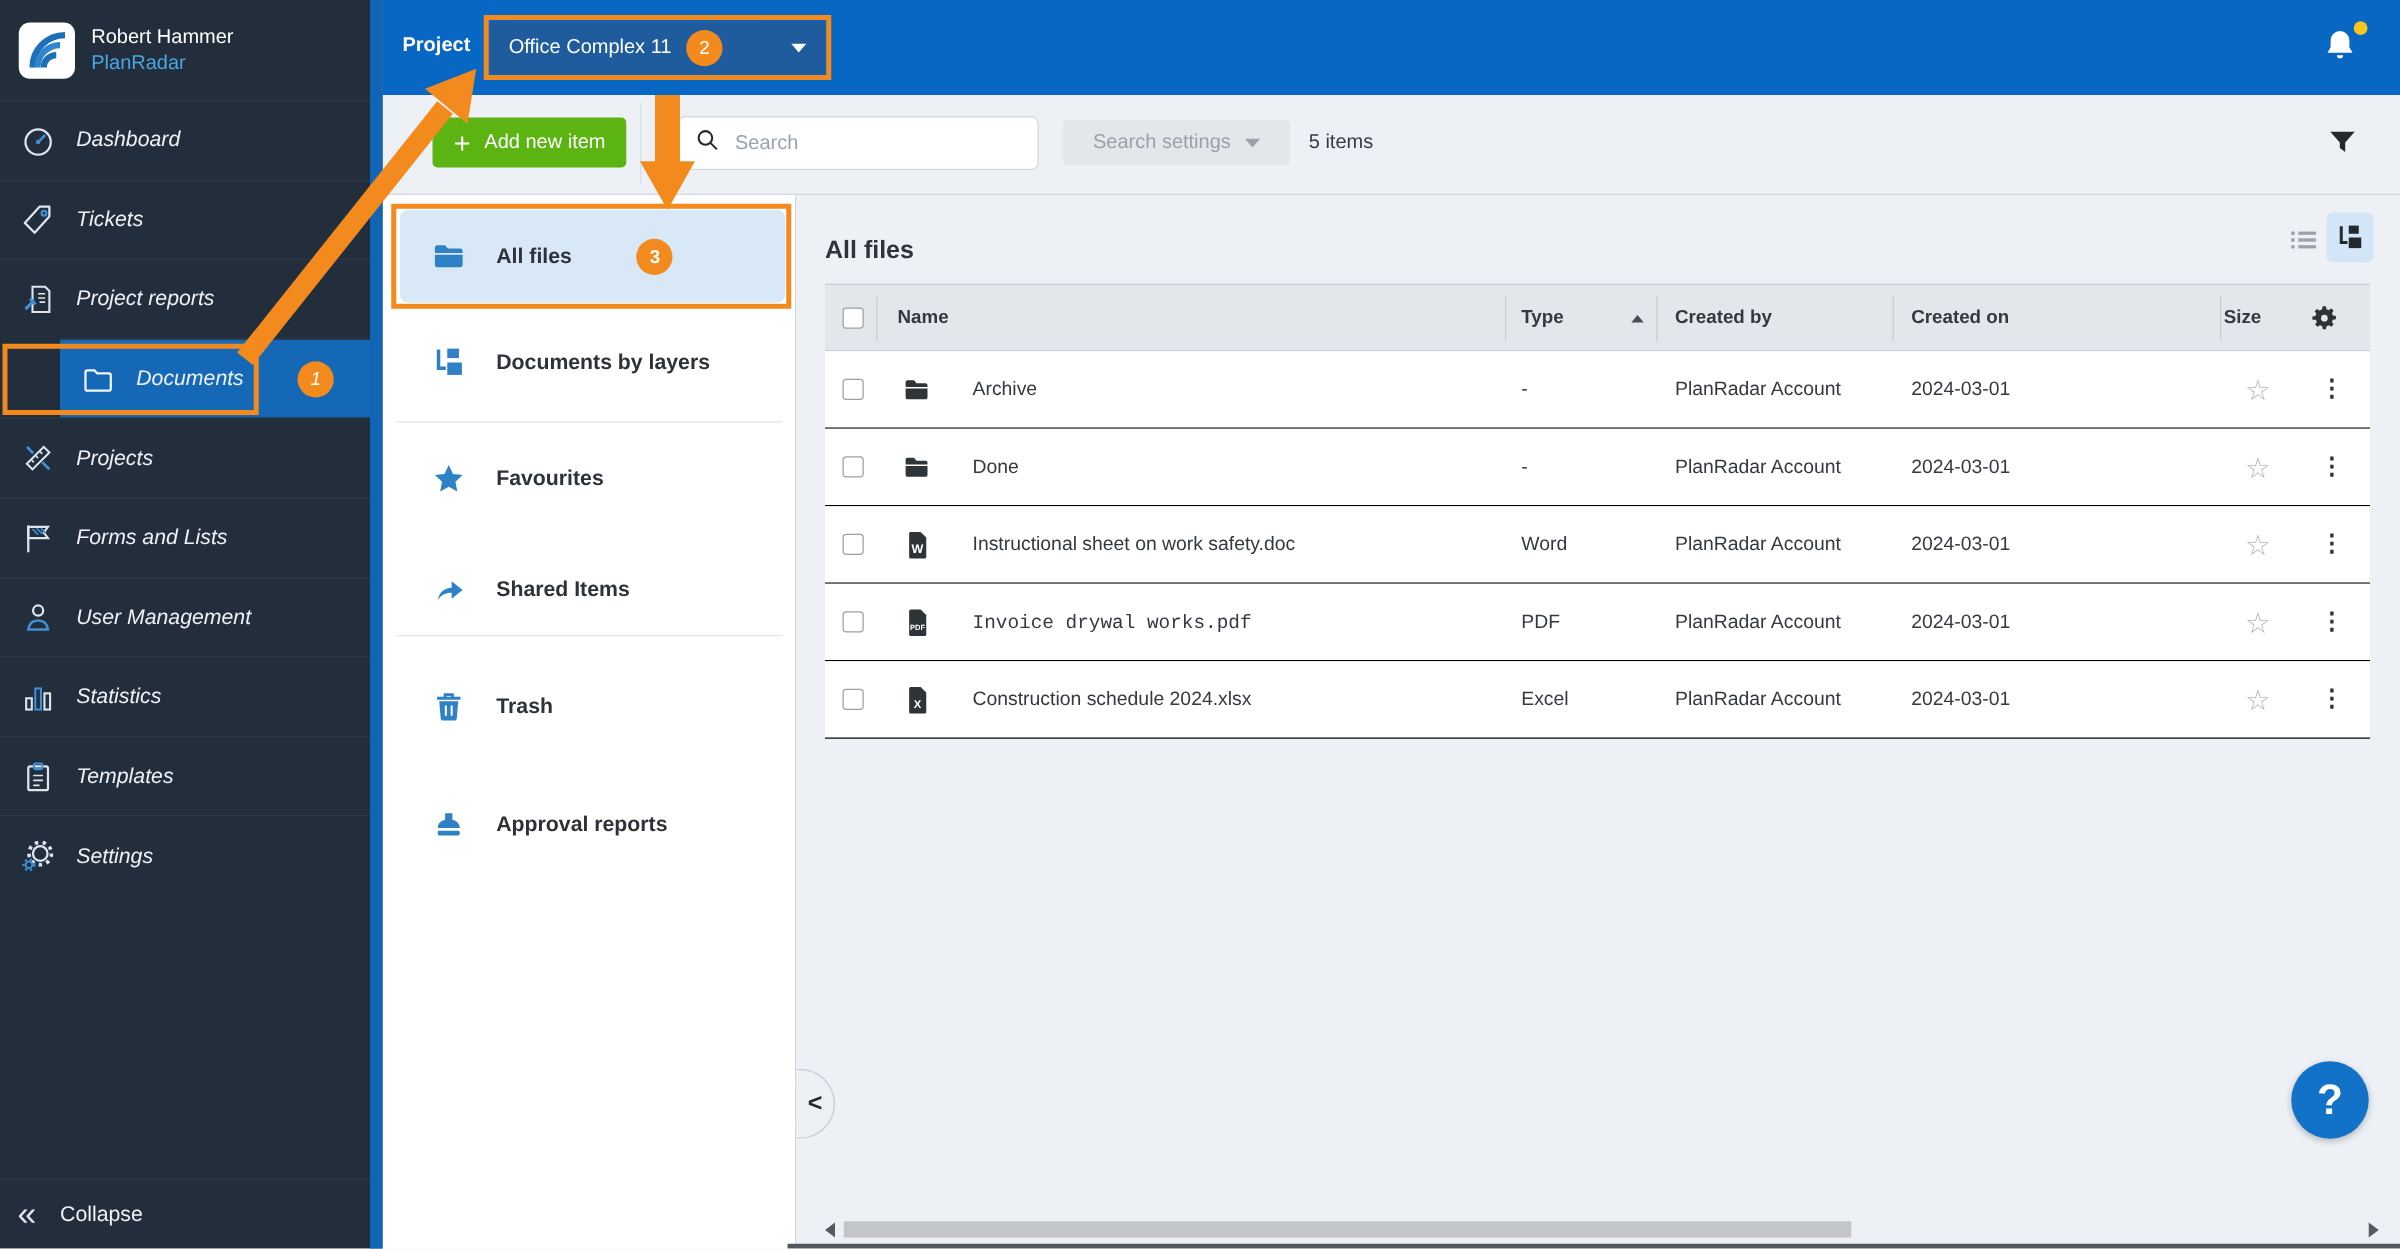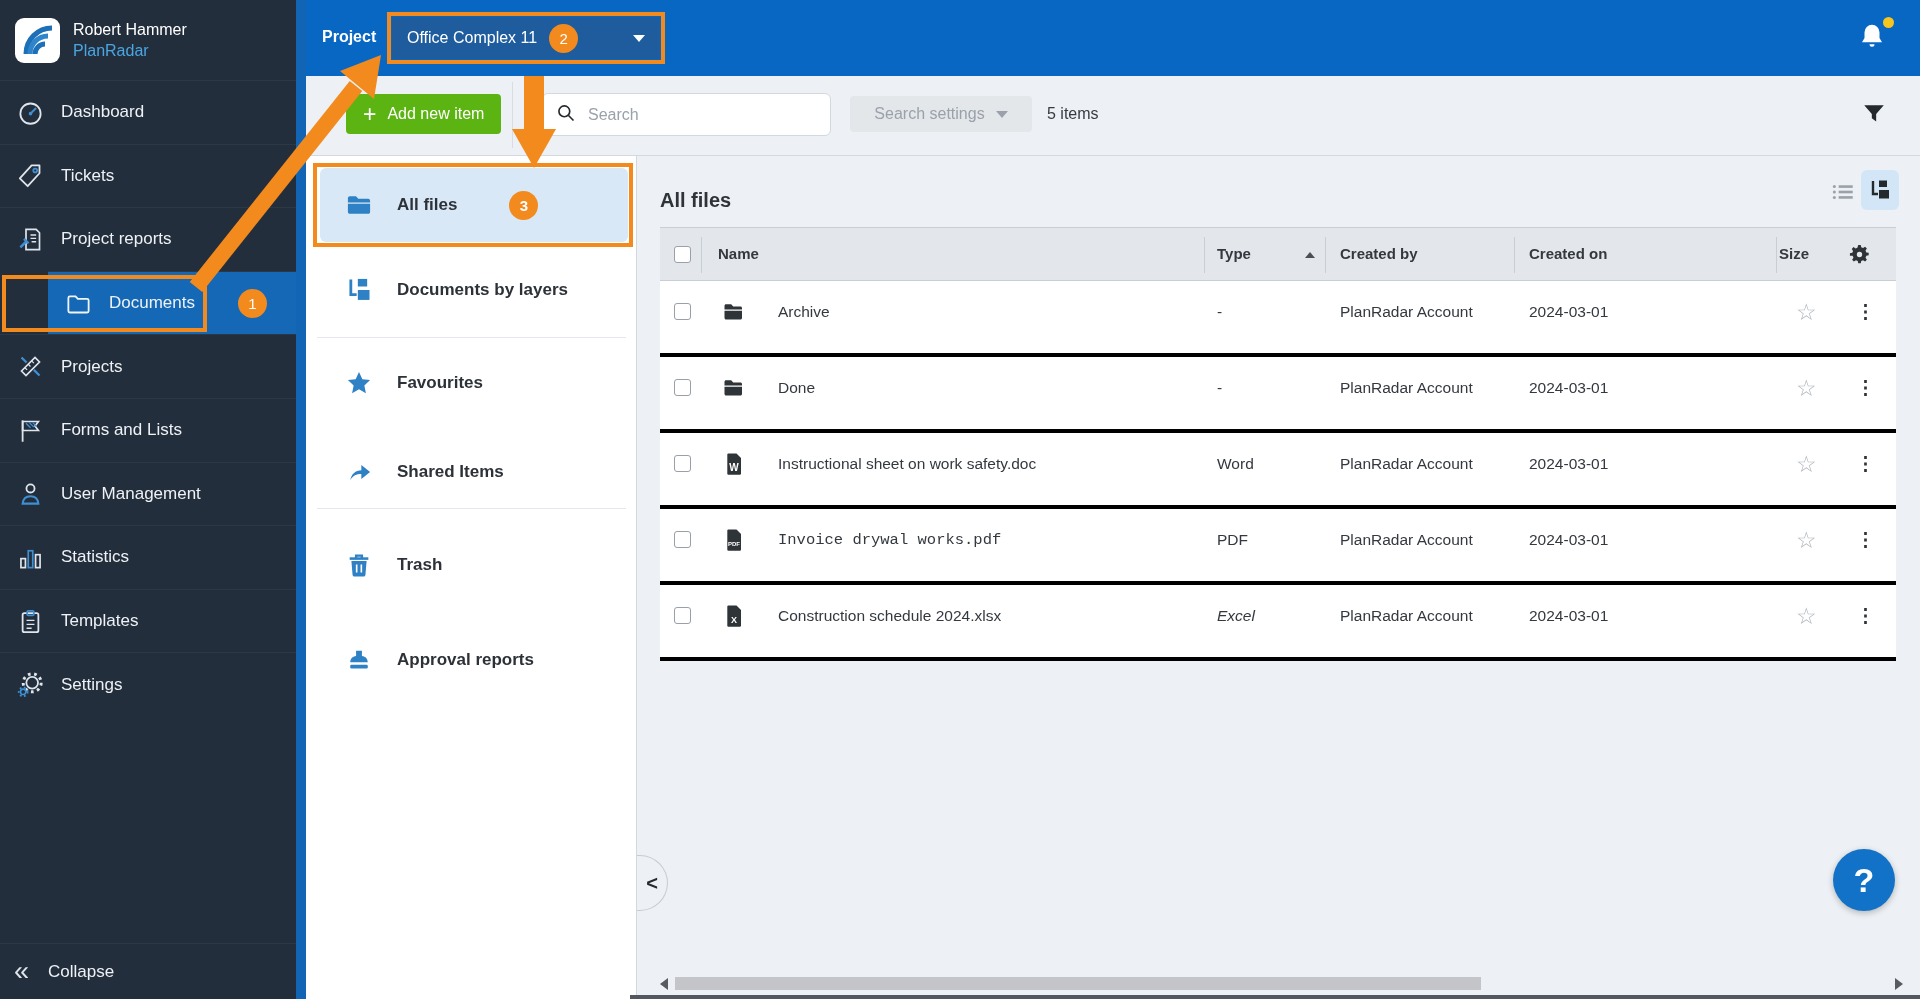--- a/index.html
+++ b/index.html
@@ -10,21 +10,21 @@
   }
   
   .sidebar{
     position:absolute; left:0; top:0; width:306px; height:999px;
     background:#232e3c; border-right:10px solid #1165b4; z-index:2;
   }
   .profile{ height:80px; display:flex; align-items:center; gap:13px; padding-left:15px; }
   .logo{ width:45px; height:45px; background:#fff; border-radius:9px; flex:none; display:flex; align-items:center; justify-content:center; }
   .profile-name{ color:#fff; font-size:16px; line-height:21px; }
   .profile-brand{ color:#4aa5e3; font-size:16px; font-weight:normal; line-height:21px; }
-  .nav{ position:absolute; top:80px; left:0; right:0; }
+  .nav{ position:absolute; top:80px; left:0; right:0;font-style:italic; }
   .nav-item{
     height:63.6px; display:flex; align-items:center; gap:17px; padding-left:17px;
     border-top:1px solid #2d3846; color:#eef1f5; font-size:17px; cursor:pointer;
   }
   .nav-item.active{ background:#1568b6;margin-left:48px; }
   .nav-icon{ width:27px; height:27px; flex:none; }
   .step-badge{
     min-width:29px; height:29px; border-radius:50%; background:#f28a1e; color:#fff;
     display:inline-flex; align-items:center; justify-content:center; font-size:15px; flex:none;
   }
@@ -93,21 +93,21 @@
     position:absolute; left:1224px; top:14px; width:38px; height:40px; background:#d3e6f8; border-radius:6px;
     display:flex; align-items:center; justify-content:center; cursor:pointer;
   }
   .toggle-tree-btn svg{ width:24px; height:24px; }
   .ftable{ position:absolute; left:23px; top:71px; width:1236px; }
   .thead{ position:relative; height:54px; background:#e3e6ea; border-top:1px solid #c9ced4; border-bottom:1px solid #c9ced4; }
   .th{ position:absolute; top:0; line-height:52px; font-size:15px; font-weight:bold; color:#34393f; }
   .col-div{ position:absolute; top:9px; width:1px; height:36px; background:#c9ced4; }
   .sort-caret{ position:absolute; left:645px; top:24px; width:0; height:0; border-left:5px solid transparent; border-right:5px solid transparent; border-bottom:6px solid #4a4f55; }
   .gear{ position:absolute; left:1188px; top:15px; width:23px; height:23px; cursor:pointer; }
-  .trow{ position:relative; height:76px; background:#fff; border-bottom:4px solid #000000; cursor:pointer; }
+  .trow{ position:relative; height:62px; background:#fff; border-bottom:1px solid #000000; cursor:pointer; }
   .checkbox{ position:absolute; left:14px; width:17px; height:17px; border:1.5px solid #9aa0a8; border-radius:3px; background:#fff; cursor:pointer; }
   .thead .checkbox{ top:18px; }
   .trow .checkbox{ top:22px; }
   .cell{ position:absolute; top:0; line-height:62px; font-size:15.5px; color:#34393f; white-space:nowrap; }
   .file-icon{ position:absolute; left:62px; top:19px; width:24px; height:24px; }
   .star{ position:absolute; left:1136px; top:0; line-height:62px; font-size:23px; color:#b0b7be; cursor:pointer; }
   .kebab{ position:absolute; left:1196px; top:0; line-height:62px; font-size:19px; font-weight:bold; color:#2e3338; cursor:pointer; letter-spacing:0; }
   .help-btn{
     position:absolute; left:1196px; top:693px; width:62px; height:62px; border-radius:50%;
     background:#1272c8; color:#fff; font-size:34px; font-weight:bold; border:none;
@@ -478,21 +478,21 @@
 
       <div class="trow">
         <span class="checkbox"></span>
         <span class="file-icon">
           <svg viewBox="0 0 24 24" width="24" height="24">
               <path d="M6.5 1.5h8l4.5 4.5v15.5a1.2 1.2 0 0 1-1.2 1.2H6.5a1.2 1.2 0 0 1-1.2-1.2V2.7a1.2 1.2 0 0 1 1.2-1.2z" fill="#2f3439"></path>
               <text x="12" y="18.5" text-anchor="middle" font-size="9" font-weight="bold" fill="#fff" font-family="Liberation Sans, sans-serif">X</text>
             </svg>
         </span>
         <span class="cell" style="left:118px;">Construction schedule 2024.xlsx</span>
-        <span class="cell" style="left:557px;font-style:italic;">Excel</span>
+        <span class="cell" style="left:557px;">Excel</span>
         <span class="cell" style="left:680px;">PlanRadar Account</span>
         <span class="cell" style="left:869px;">2024-03-01</span>
         <span class="star">☆</span>
         <span class="kebab">⋮</span>
       </div>
     </div>
 
     <button class="help-btn">?</button>
 
     <div class="hscroll">

